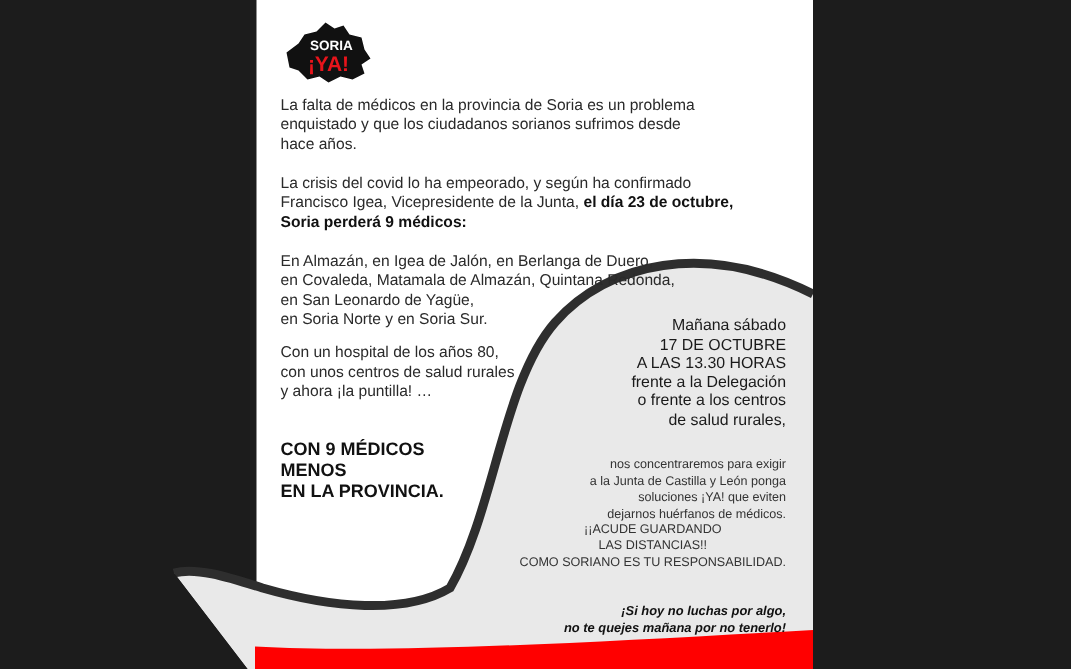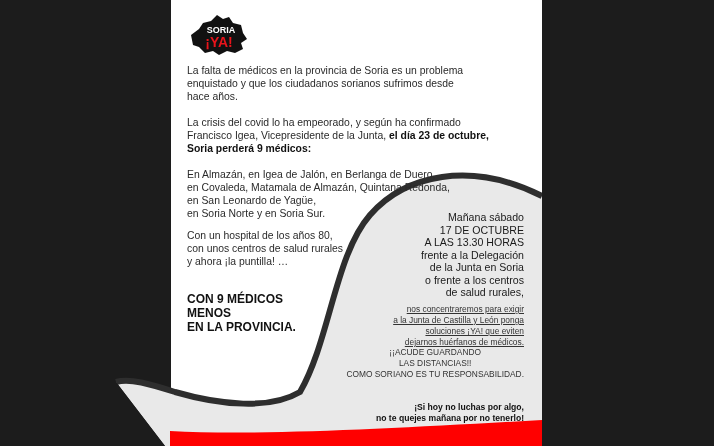--- a/index.html
+++ b/index.html
@@ -26,27 +26,27 @@
       font-size: 12px; line-height: 14px; font-weight: bold; color: #111;
       text-transform: uppercase; margin: 0;
     }
     .right-block {
       position: absolute; right: 190px; text-align: right; margin: 0;
     }
     .event {
       top: 211px; font-size: 10.6px; line-height: 12.5px; font-weight: normal; color: #1a1a1a;
     }
     .call {
-      top: 304px; font-size: 8.4px; line-height: 11px; color: #333; text-decoration: underline;
+      top: 304px; font-size: 8.4px; line-height: 11px; color: #333;
     }
     .warn {
       top: 347px; font-size: 8.4px; line-height: 11px; color: #333; text-align: center;
     }
     .slogan {
-      top: 402px; font-size: 8.6px; line-height: 11px; font-weight: bold; color: #111;
+      top: 402px; font-size: 8.6px; line-height: 11px; font-weight: bold; color: #111; font-style: italic;
     }
     .line { display: block; white-space: nowrap; }
   </style>
 </head>
 <body>
 
 <div class="poster"></div>
 
 <svg class="swoosh-layer" viewBox="0 0 714 446">
 
@@ -96,21 +96,20 @@
   <span class="line">CON 9 MÉDICOS</span>
   <span class="line">MENOS</span>
   <span class="line">EN LA PROVINCIA.</span>
 </p>
 
 <p class="right-block event">
   <span class="line">Mañana sábado</span>
   <span class="line">17 DE OCTUBRE</span>
   <span class="line">A LAS 13.30 HORAS</span>
   <span class="line">frente a la Delegación</span>
-  <span class="line">de la Junta en Soria</span>
   <span class="line">o frente a los centros</span>
   <span class="line">de salud rurales,</span>
 </p>
 
 <p class="right-block call">
   <span class="line">nos concentraremos para exigir</span>
   <span class="line">a la Junta de Castilla y León ponga</span>
   <span class="line">soluciones ¡YA! que eviten</span>
   <span class="line">dejarnos huérfanos de médicos.</span>
 </p>

